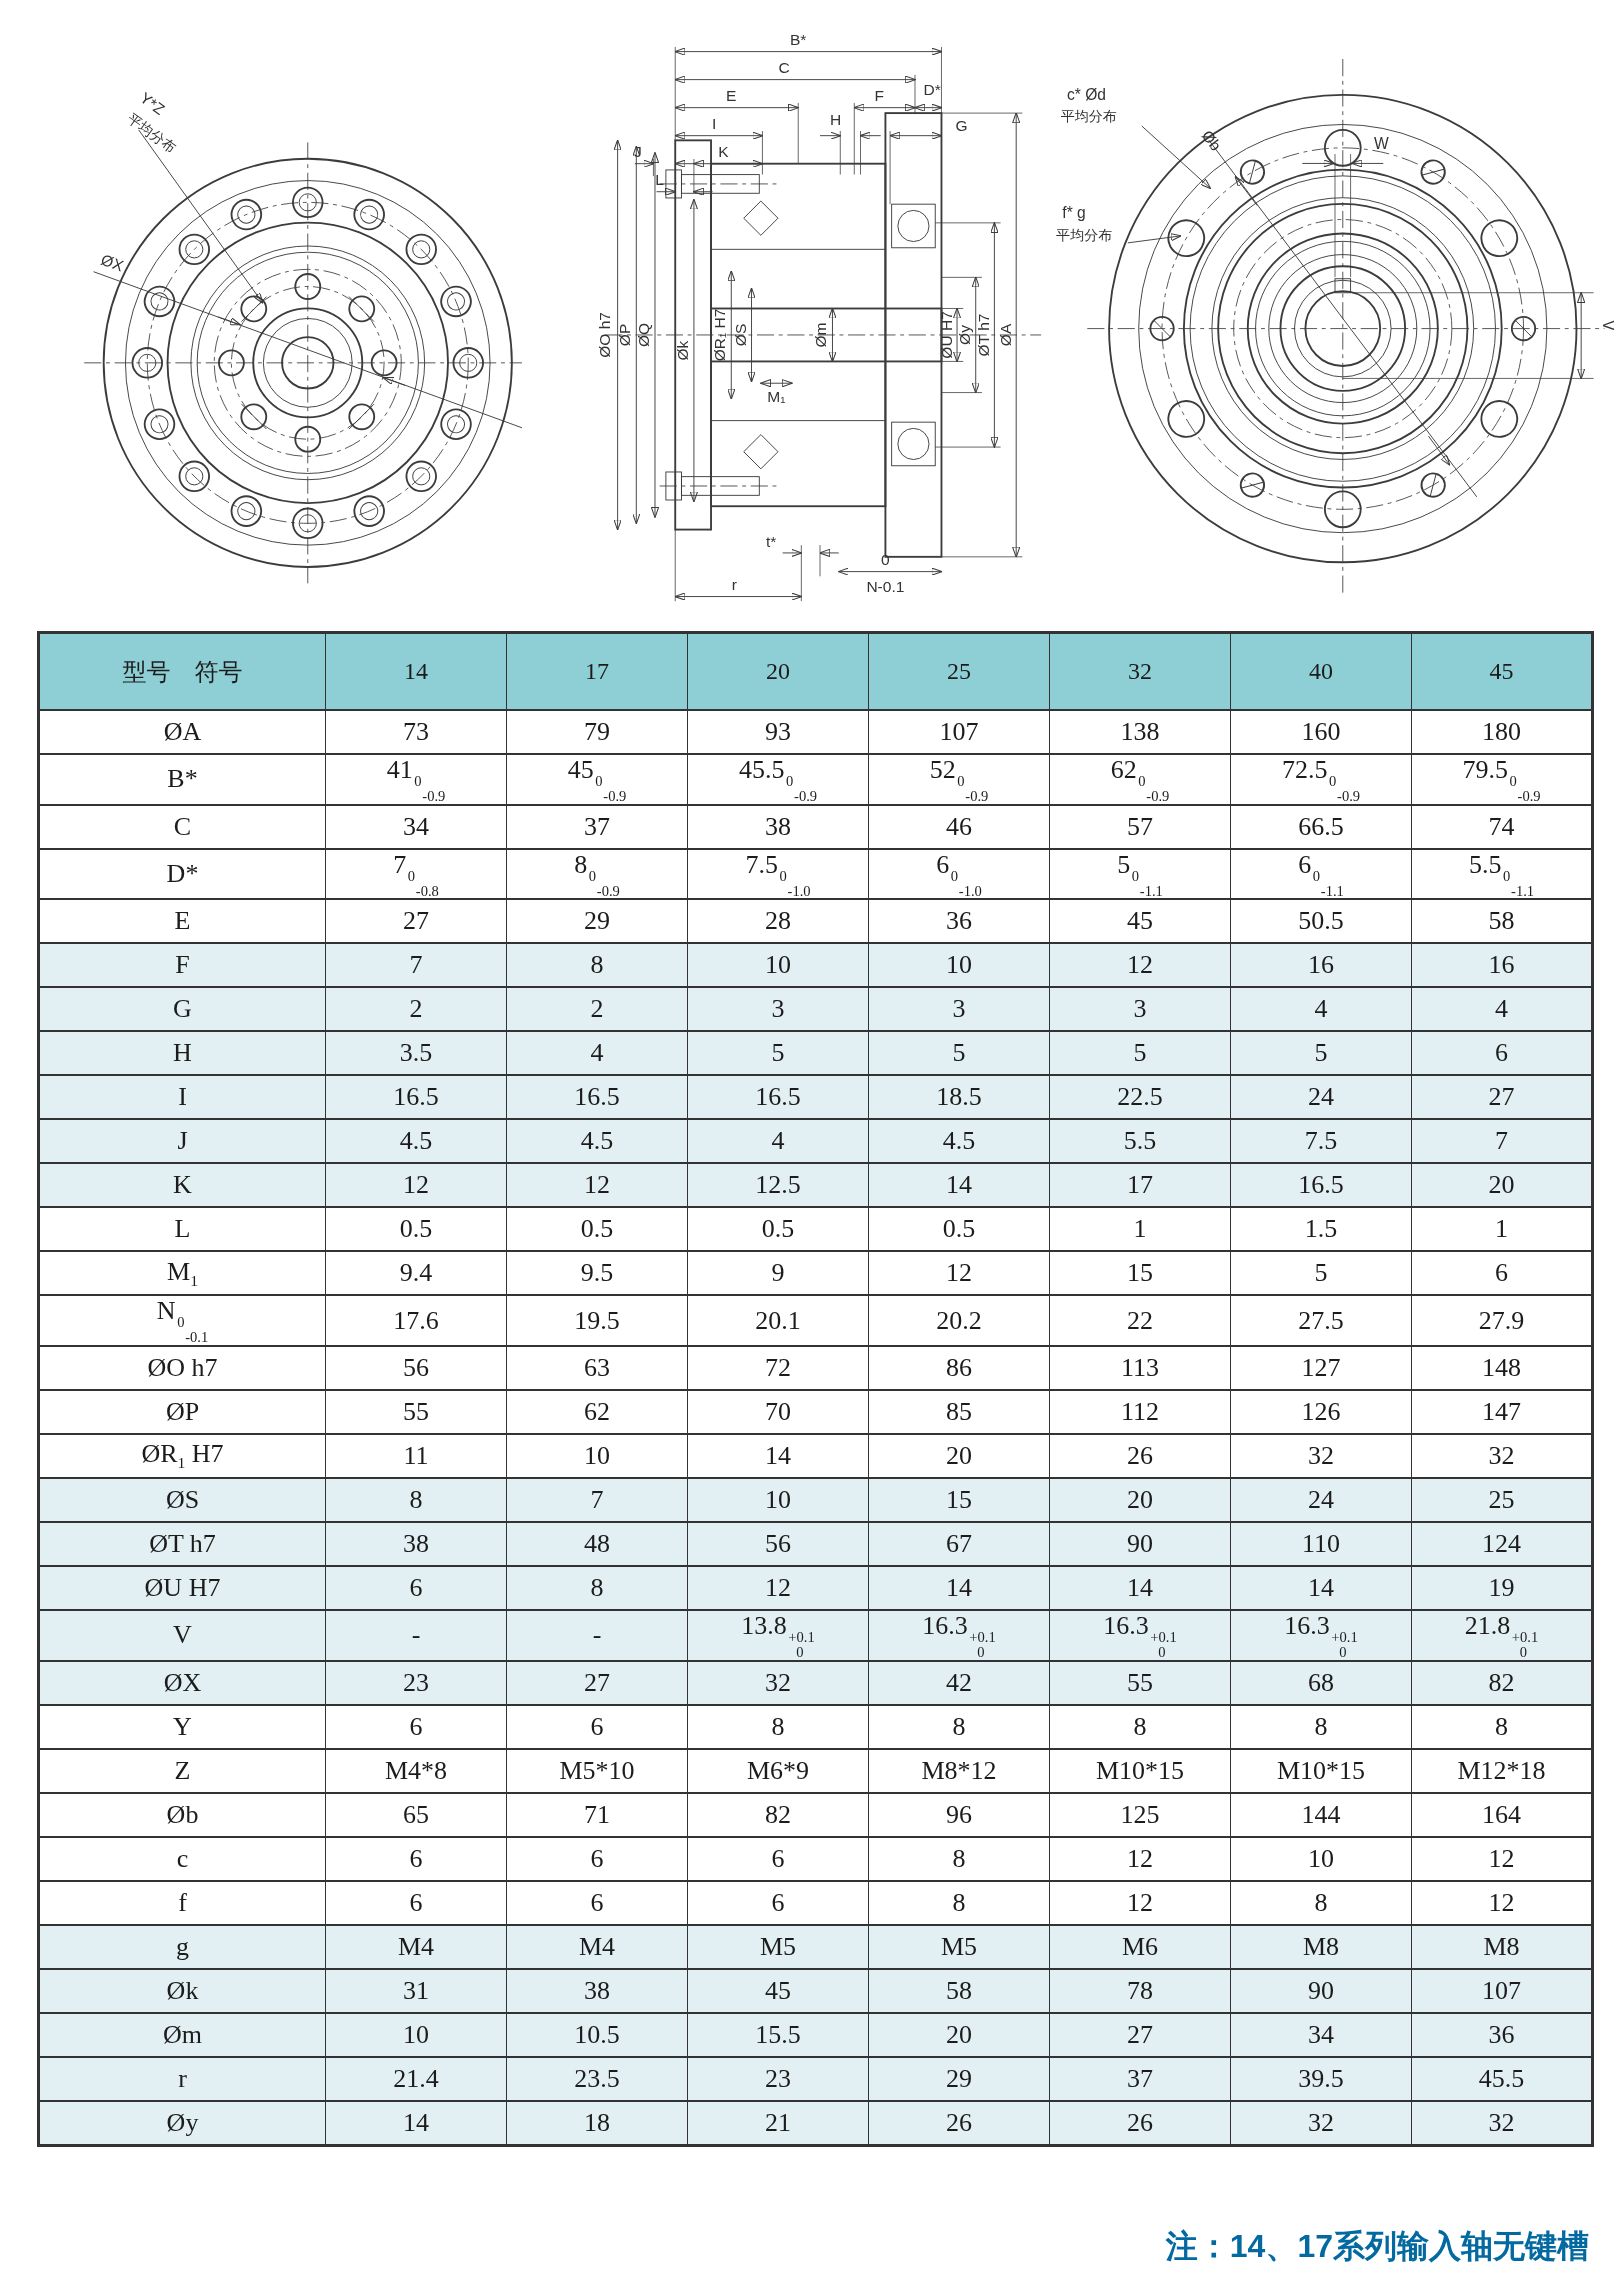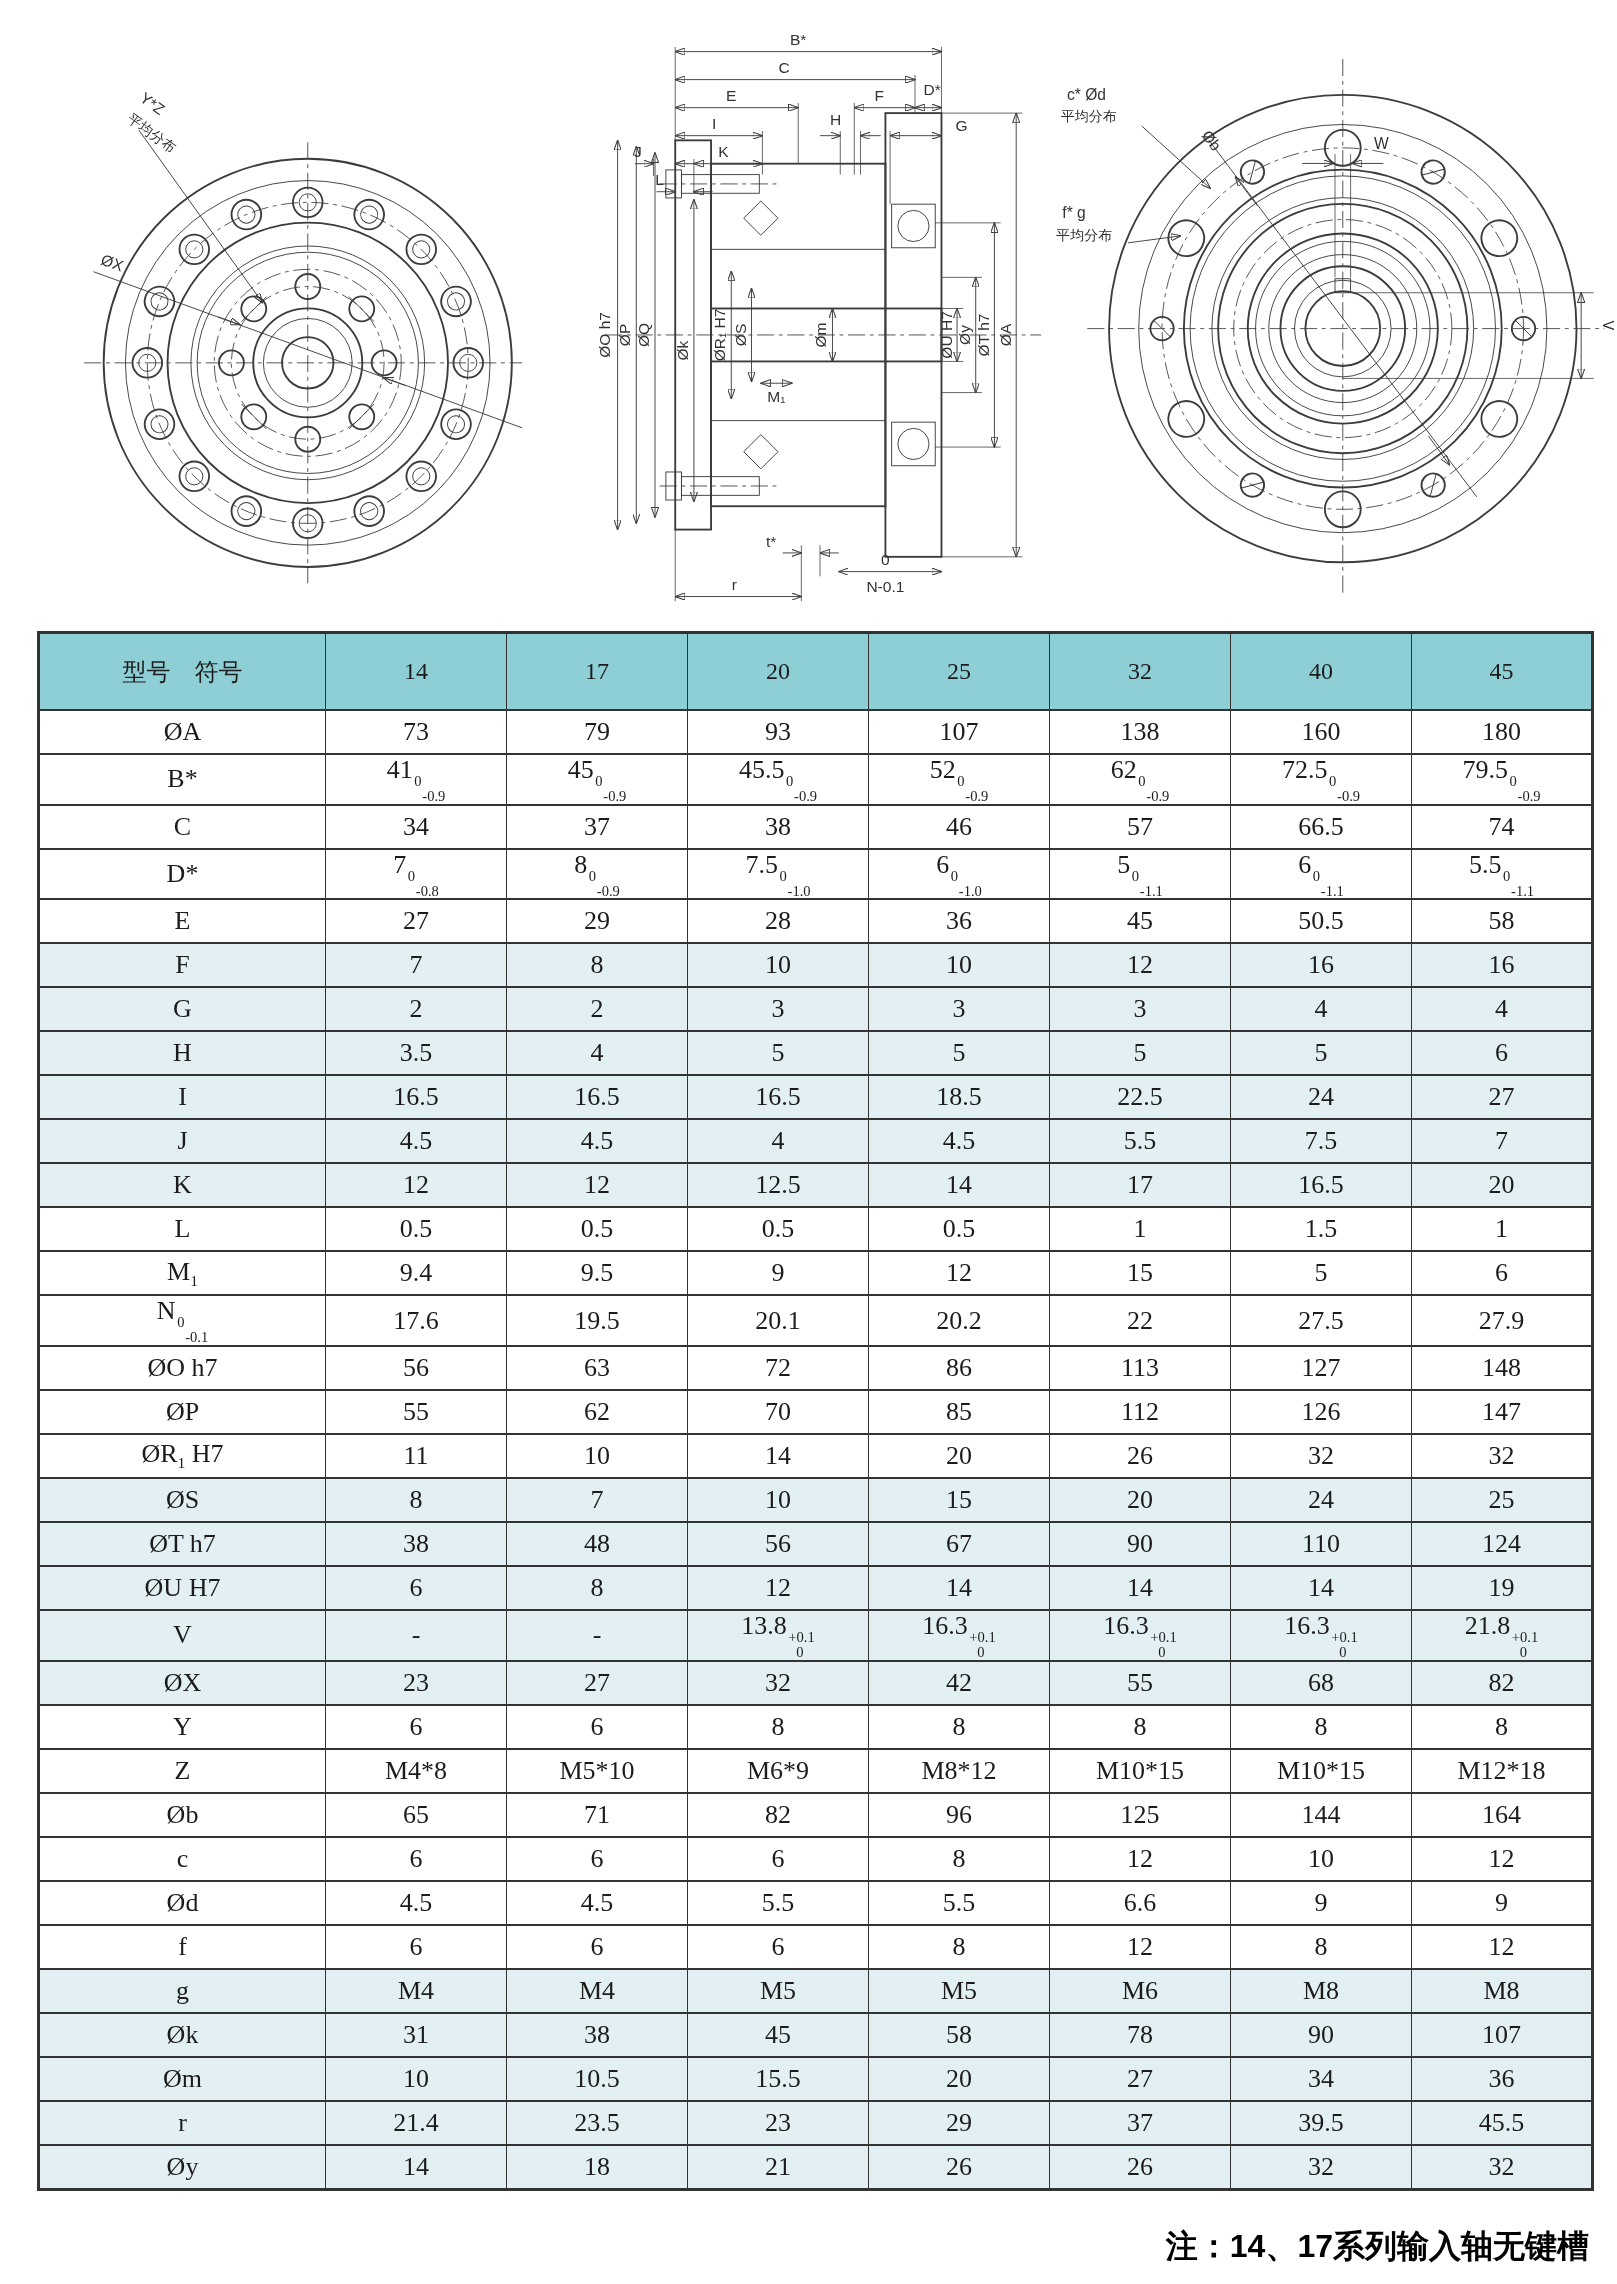--- a/index.html
+++ b/index.html
@@ -23,21 +23,21 @@
   #tbl{border:3.9px solid #333;}
   #tbl td.title{background:#8ECFD6;font-size:37px;font-weight:bold;height:59px;letter-spacing:1.6px;}
   #tbl td.hd{background:#8ECFD6;font-size:24px;height:75px;}
   #tbl tr.data td{height:42px;}
   #tbl tr.tint td{background:#E3F0F3;}
   .tol{display:inline-flex;flex-direction:column;align-items:flex-start;
        font-size:0.56em;line-height:1.02;vertical-align:-0.55em;margin-left:1.6px;text-align:left;}
   .tol span+span{margin-left:0.55em;}
   #tbl sub{font-size:0.6em;}
   #note{position:absolute;top:2225px;left:0;width:1589px;text-align:right;
-        font-family:"Liberation Sans",sans-serif;font-size:32px;font-weight:700;color:#000000;}
+        font-family:"Liberation Sans",sans-serif;font-size:32px;font-weight:700;color:#0369a1;}
 </style>
 </head>
 <body>
 
 <svg class="drw" style="left:39px;top:55px" width="483" height="530" viewBox="0 0 620 680">
   <defs>
     <marker id="ar" viewBox="0 0 10 7" refX="9.5" refY="3.5" markerWidth="11" markerHeight="8" orient="auto-start-reverse">
         <path d="M0,0L10,3.5L0,7Z" fill="#3c3c3c" stroke="none"></path>
       </marker>
     <g id="oh16">
@@ -608,30 +608,20 @@
         <td>c</td>
         <td>6</td>
         <td>6</td>
         <td>6</td>
         <td>8</td>
         <td>12</td>
         <td>10</td>
         <td>12</td>
       </tr>
       <tr class="data">
-        <td>Ød</td>
-        <td>4.5</td>
-        <td>4.5</td>
-        <td>5.5</td>
-        <td>5.5</td>
-        <td>6.6</td>
-        <td>9</td>
-        <td>9</td>
-      </tr>
-      <tr class="data">
         <td>f</td>
         <td>6</td>
         <td>6</td>
         <td>6</td>
         <td>8</td>
         <td>12</td>
         <td>8</td>
         <td>12</td>
       </tr>
       <tr class="data tint">

